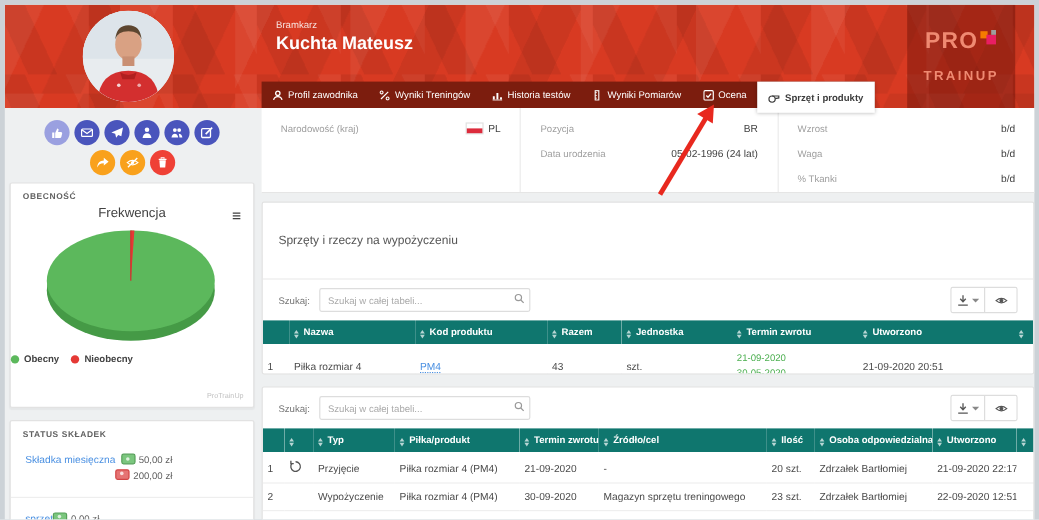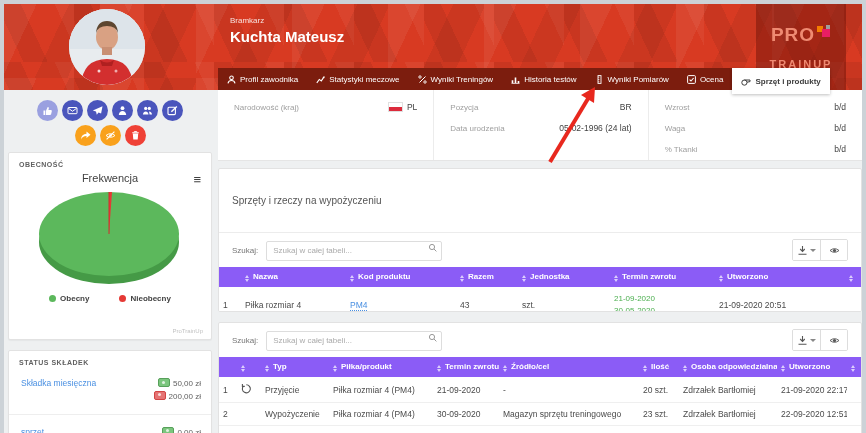--- a/index.html
+++ b/index.html
@@ -37,26 +37,26 @@
   .sidebar{position:absolute;left:4px;top:86px;width:204px}
   .actions{padding:10px 0 4px 0;display:flex;flex-direction:column;align-items:center;gap:4px}
   .arow{display:flex;gap:4px}
   .cbtn{width:21px;height:21px;border-radius:50%;display:flex;align-items:center;justify-content:center;cursor:pointer;border:none;padding:0}
   .indigo{background:#4a55bc}.lightb{background:#9aa0e0}.orangeb{background:#f9a11c}.redb{background:#ef4136}
   .card{background:#fff;border:1px solid #e2e2e2;border-radius:2px;box-shadow:0 1px 1px rgba(0,0,0,.04)}
   .att-card{position:absolute;left:0;top:62px;width:202px;height:186px}
   .card-label{font-size:7px;font-weight:bold;color:#616161;letter-spacing:.5px;padding:8px 10px 0 10px}
   .chart-title{text-align:center;font-size:11px;color:#424242;margin-top:4px}
   .burger{position:absolute;right:10px;top:20px;font-size:13px;color:#424242;line-height:1;cursor:pointer}
-  .legend{display:flex;justify-content:center;gap:30px;font-size:8px;color:#424242;font-weight:bold;margin-top:-2px}
+  .legend{display:flex;justify-content:flex-start;gap:10px;font-size:8px;color:#424242;font-weight:bold;margin-top:-2px}
   .legend .dot{display:inline-block;width:7px;height:7px;border-radius:50%;margin-right:4px;vertical-align:-1px}
   .dot-green{background:#5cb85c}.dot-red{background:#e53935}
   .watermark{position:absolute;right:8px;bottom:5px;font-size:6px;color:#c2c2c2}
   .fees-card{position:absolute;left:0;top:260px;width:202px;height:169px;overflow:hidden}
-  .fee-item{display:flex;justify-content:space-between;align-items:flex-start;padding:12px 10px 10px 12px;border-bottom:1px solid #eee}
+  .fee-item{display:flex;align-items:flex-start;padding:12px 10px 10px 12px;border-bottom:1px solid #eee}
   .fee-name{font-size:8.5px;color:#4a90e2;cursor:pointer}
   .fee-amounts{text-align:right;font-size:8px;color:#616161;line-height:1.6}
   .money{display:inline-block;width:10px;height:7px;border-radius:2px;margin-right:3px;vertical-align:-1px;position:relative}
   .money::after{content:"";position:absolute;left:3px;top:1.5px;width:3px;height:3px;border-radius:50%;background:rgba(255,255,255,.75)}
   .money-g{background:#7bc67e;border:1px solid #57a05a}
   .money-r{background:#e57373;border:1px solid #d24444}
 
   
   .main{position:absolute;left:214px;top:86px;width:644px;height:343px}
   .info-panel{position:absolute;left:0;top:0;width:644px;height:70px;background:#fff;border-bottom:1px solid #e5e5e5;display:flex}
@@ -77,21 +77,21 @@
   .search-wrap{position:relative}
   .search-input{width:150px;height:18px;border:1px solid #ddd;border-radius:2px;font-size:8px;padding:0 18px 0 6px;color:#555;outline:none;font-family:"Liberation Sans",sans-serif}
   .search-input::placeholder{color:#aaa}
   .search-glyph{position:absolute;right:4px;top:4px}
   .tool-group{margin-left:auto;display:flex;border:1px solid #ddd;border-radius:2px;overflow:hidden;background:#fff}
   .tool{width:27px;height:20px;display:flex;align-items:center;justify-content:center;background:#fff;border:none;cursor:pointer;gap:2px;padding:0}
   .tool+.tool{border-left:1px solid #ddd}
   .caret{width:0;height:0;border-left:3px solid transparent;border-right:3px solid transparent;border-top:3.5px solid #888}
 
   table{border-collapse:collapse;width:100%;table-layout:fixed}
-  thead th{background:#8b5cf6;color:#fff;font-size:8px;font-weight:bold;text-align:left;padding:5px 4px;overflow:hidden;white-space:nowrap}
+  thead th{background:#0f766e;color:#fff;font-size:8px;font-weight:bold;text-align:left;padding:5px 4px;overflow:hidden;white-space:nowrap}
   tbody td{font-size:8.5px;color:#4a4a4a;padding:6px 4px;border-bottom:1px solid #efefef;overflow:hidden;white-space:nowrap;background:#fff}
   .sort{display:inline-flex;flex-direction:column;gap:1px;margin-right:4px;vertical-align:1px;cursor:pointer}
   .sort i{width:0;height:0;border-left:2.5px solid transparent;border-right:2.5px solid transparent;display:block}
   .sort .up{border-bottom:3px solid rgba(255,255,255,.7)}
   .sort .dn{border-top:3px solid rgba(255,255,255,.7)}
   .code-link{color:#4a90e2;border-bottom:1px dotted #4a90e2;cursor:pointer}
   .green-dates{color:#4caf50;font-size:8px;line-height:1.5}
   .summary{font-size:8.5px;color:#555;padding:10px 13px}
   .row-icon{color:#555}
 
@@ -133,27 +133,20 @@
     </div>
   </div>
 
   <div class="tabbar">
     <div class="tab">
       <svg width="9" height="9" viewBox="0 0 9 9">
           <circle cx="4.5" cy="2.8" r="1.8" fill="none" stroke="currentColor" stroke-width="1.1"></circle>
           <path d="M1 8.3q.6-2.8 3.5-2.8t3.5 2.8" fill="none" stroke="currentColor" stroke-width="1.1"></path>
         </svg>
       <span>Profil zawodnika</span>
-    </div>
-    <div class="tab">
-      <svg width="9" height="9" viewBox="0 0 9 9">
-          <path d="M.8 7.8L3.3 4.4l2 1.5L8.2 1.6" fill="none" stroke="currentColor" stroke-width="1.1"></path>
-          <path d="M8.5 1.2l-.2 2-1.8-.8z" fill="currentColor"></path>
-        </svg>
-      <span>Statystyki meczowe</span>
     </div>
     <div class="tab">
       <svg width="9" height="9" viewBox="0 0 9 9">
           <circle cx="2" cy="2" r="1.2" fill="none" stroke="currentColor" stroke-width=".9"></circle>
           <circle cx="7" cy="7" r="1.2" fill="none" stroke="currentColor" stroke-width=".9"></circle>
           <path d="M7.5 1.5l-6 6" stroke="currentColor" stroke-width="1"></path>
         </svg>
       <span>Wyniki Treningów</span>
     </div>
     <div class="tab">

